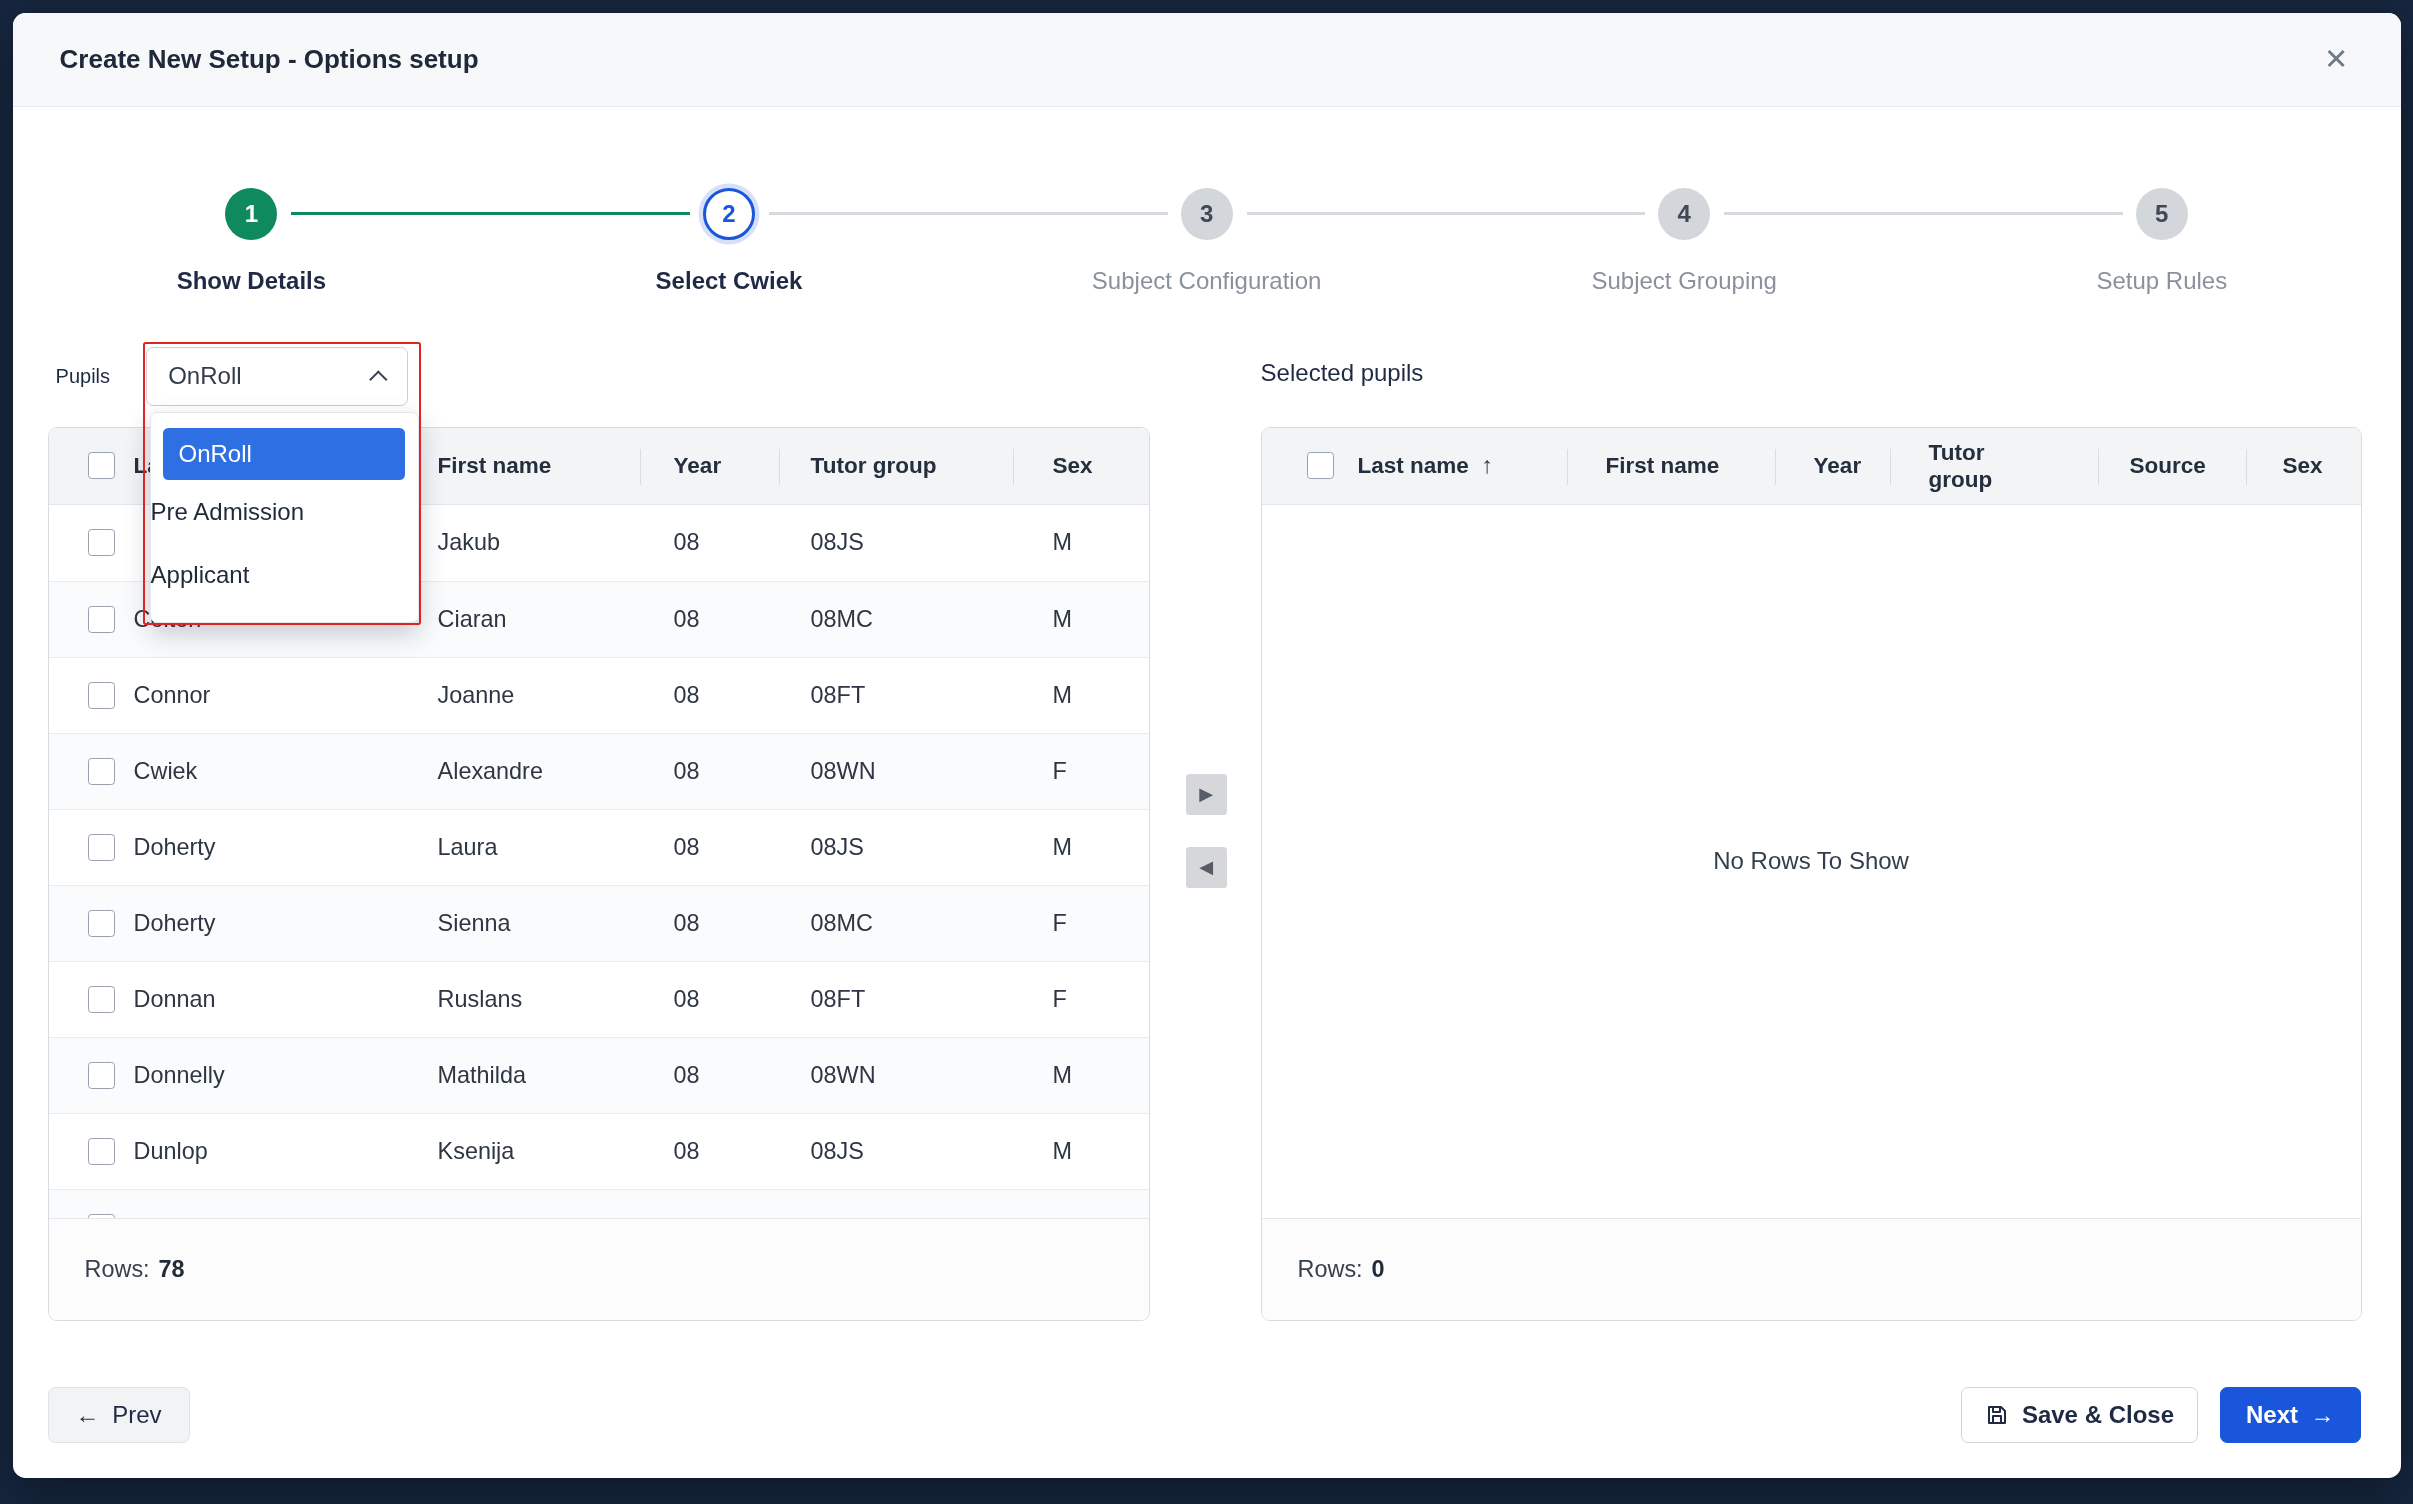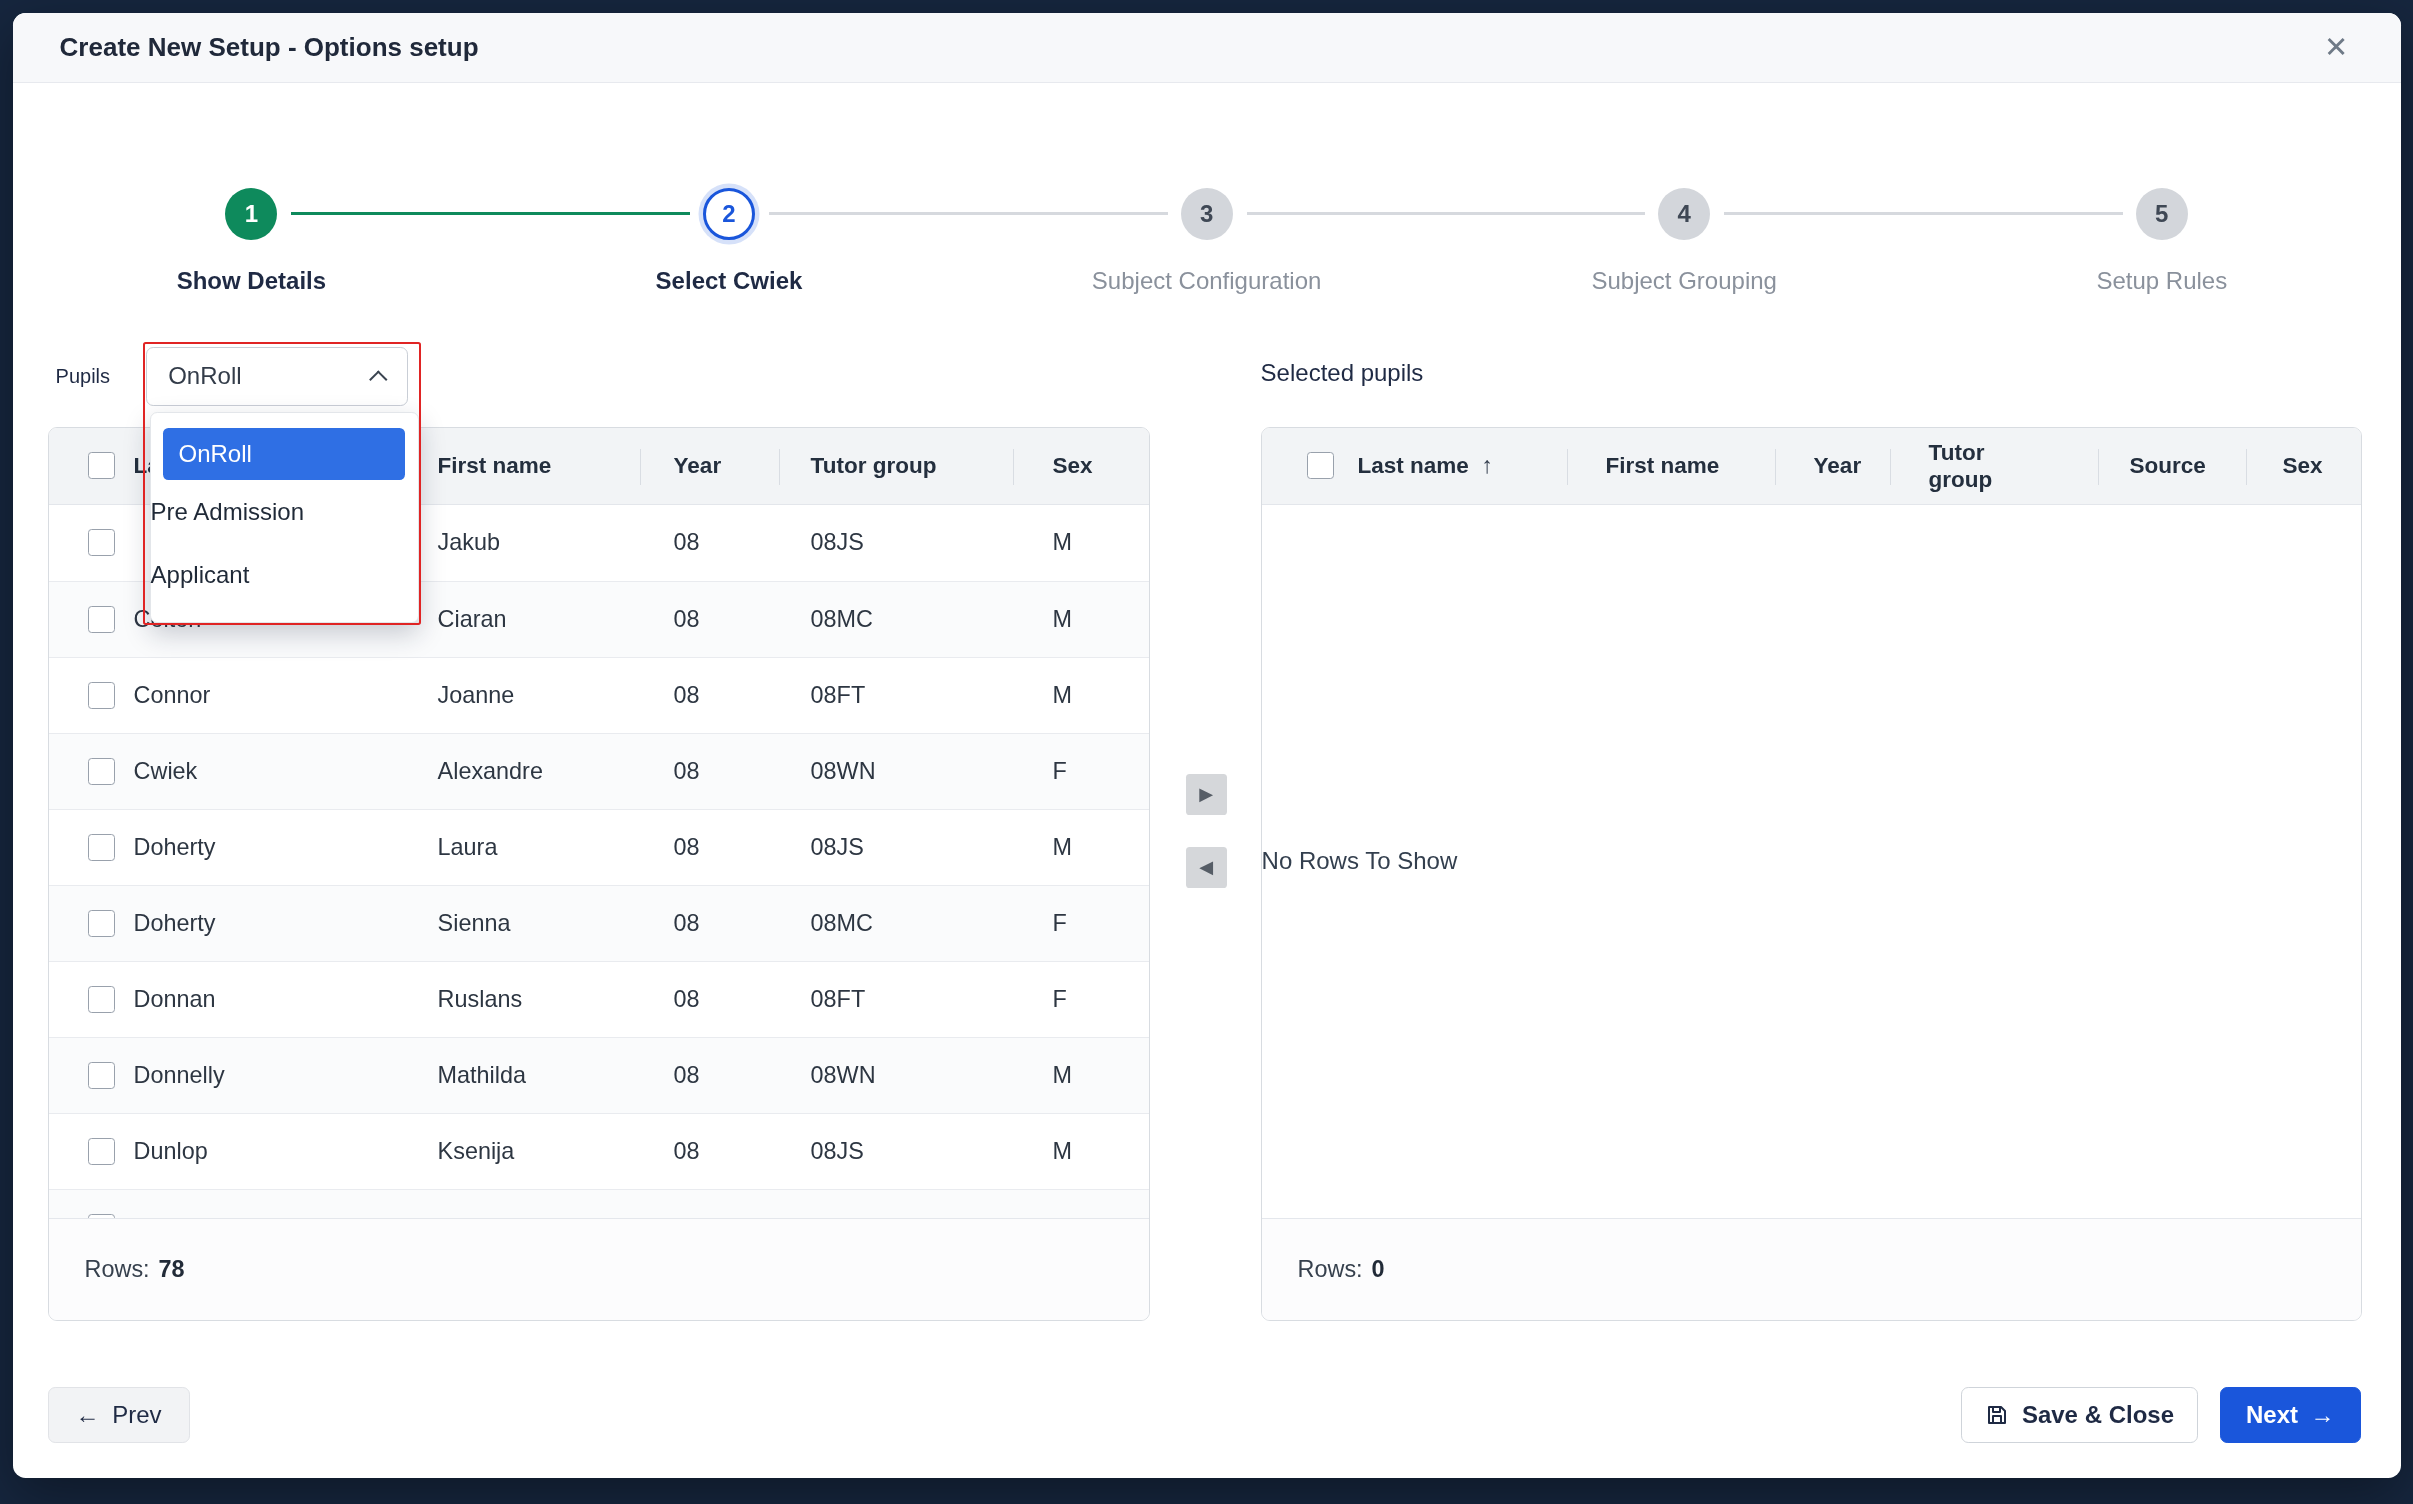--- a/index.html
+++ b/index.html
@@ -12,21 +12,21 @@
     color: #1f2a44;
   }
   .modal {
     position: absolute; left: 12.6px; top: 12.6px;
     width: 2388px; height: 1465px;
     background: #fff; border-radius: 12.6px;
     box-shadow: 0 18px 54px rgba(0,0,0,.35);
   }
   
   .modal-header {
-    position: absolute; left: 0; top: 0; right: 0; height: 70px;
+    position: absolute; left: 0; top: 0; right: 0; height: 94px;
     background: #f7f8fa; border-bottom: 0.9px solid #e7e9ee;
     border-radius: 12.6px 12.6px 0 0;
     display: flex; align-items: center; justify-content: space-between;
     padding: 0 47px;
   }
   .modal-title { font-size: 26px; font-weight: 700; color: #20293a; }
   .close-btn {
     background: none; border: none; font-size: 29px; color: #6f7a87;
     cursor: pointer; line-height: 1; padding: 5.4px;
   }
@@ -115,21 +115,21 @@
   .right-table .c-year  { padding-left: 39px; }
   .right-table .c-tutor { padding-left: 39px; }
   .right-table .c-src   { padding-left: 32px; }
   .right-table .c-sex   { padding-left: 37px; }
   .wrap-head { display: inline-block; width: 85px; line-height: 1.2; white-space: normal; }
   .sort { margin-left: 12.6px; font-size: 23.4px; font-weight: 600; color: #374151; }
   .tbody { flex: 1 1 auto; overflow: hidden; }
   .tbody .trow { height: 76px; }
   .tbody .trow + .trow { border-top: 0.9px solid #e9ebef; }
   .tbody .trow:nth-of-type(even) { background: #fafbfc; }
-  .tbody.empty { display: flex; align-items: center; }
+  .tbody.empty { display: flex; align-items: center; justify-content: center; }
   .empty-text { font-size: 24px; color: #333f4e; }
   .tfoot {
     height: 102px; flex: none; border-top: 0.9px solid #e4e7ec; background: #fcfcfd;
     display: flex; align-items: center; padding-left: 36px; gap: 9px;
     font-size: 23.4px; color: #36404d;
   }
   .tfoot .rows-value { font-weight: 700; color: #222b38; }
   .checkbox {
     width: 27px; height: 27px; flex: none;
     border: 1.8px solid #99a1ac; border-radius: 3.6px; background: #fff; cursor: pointer;

